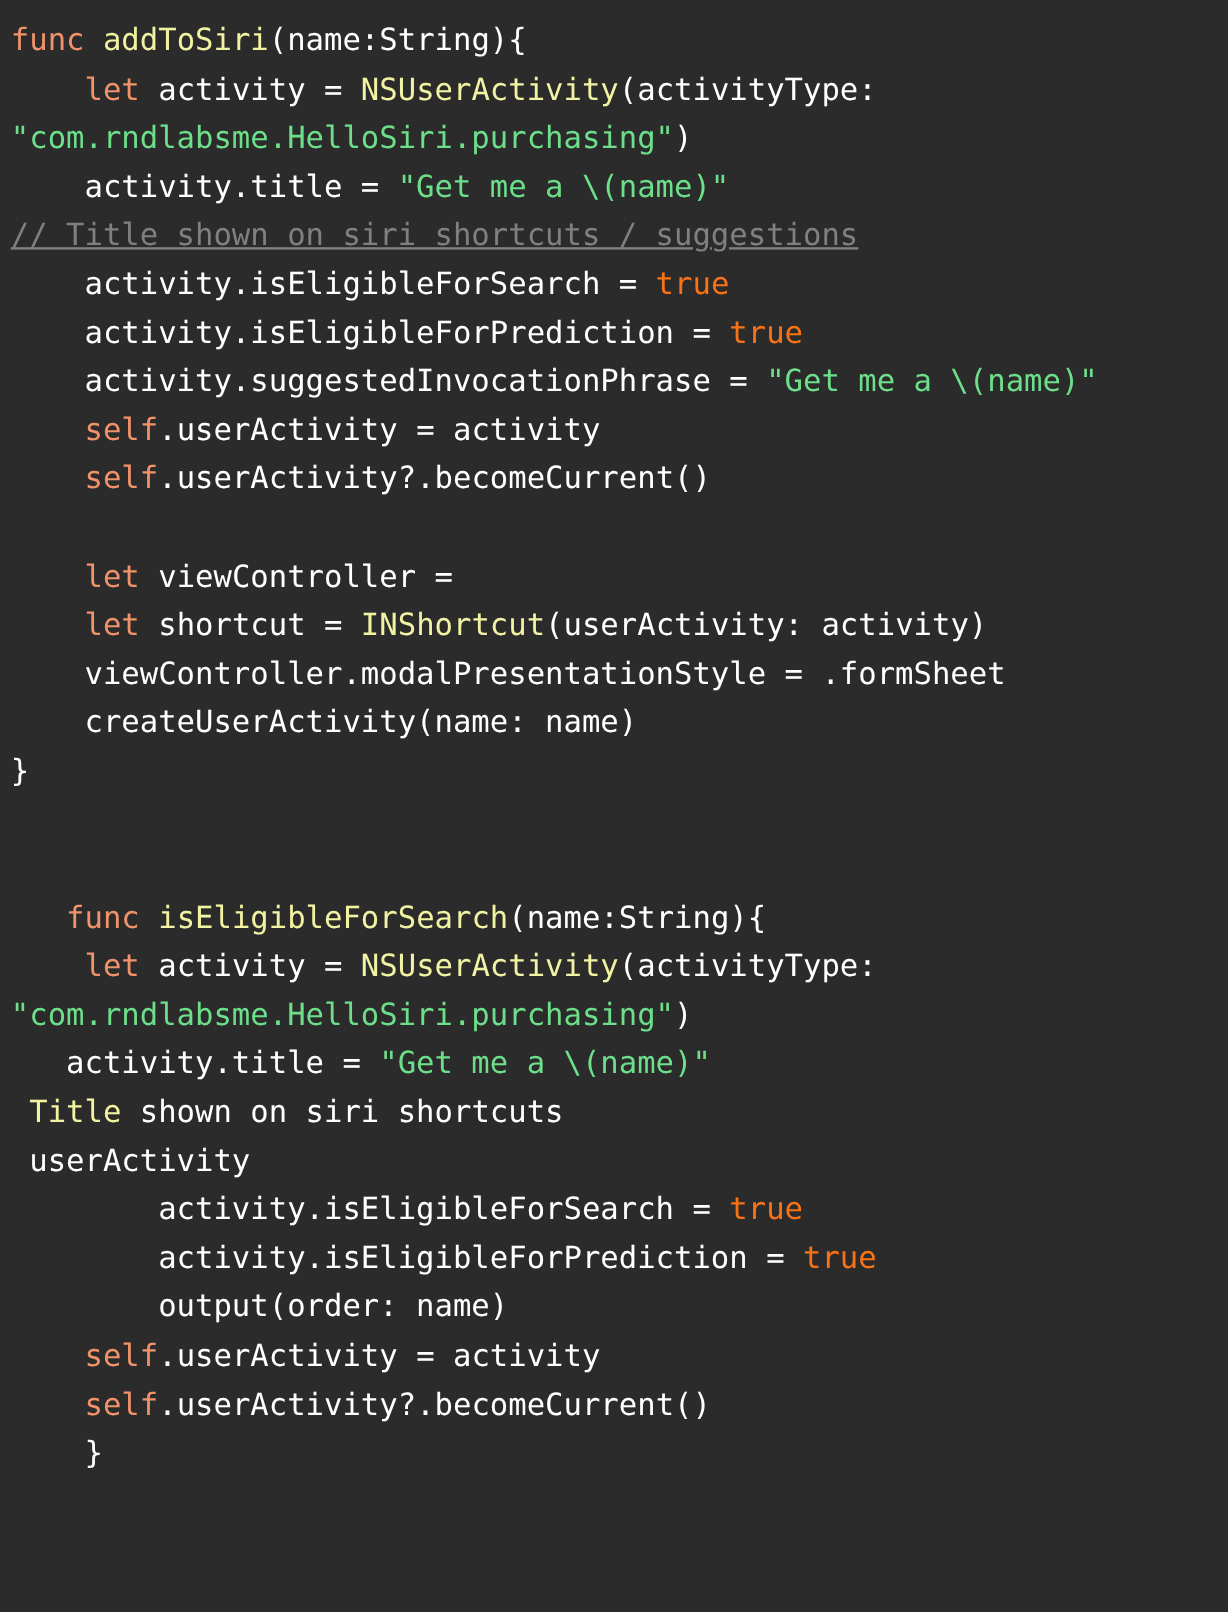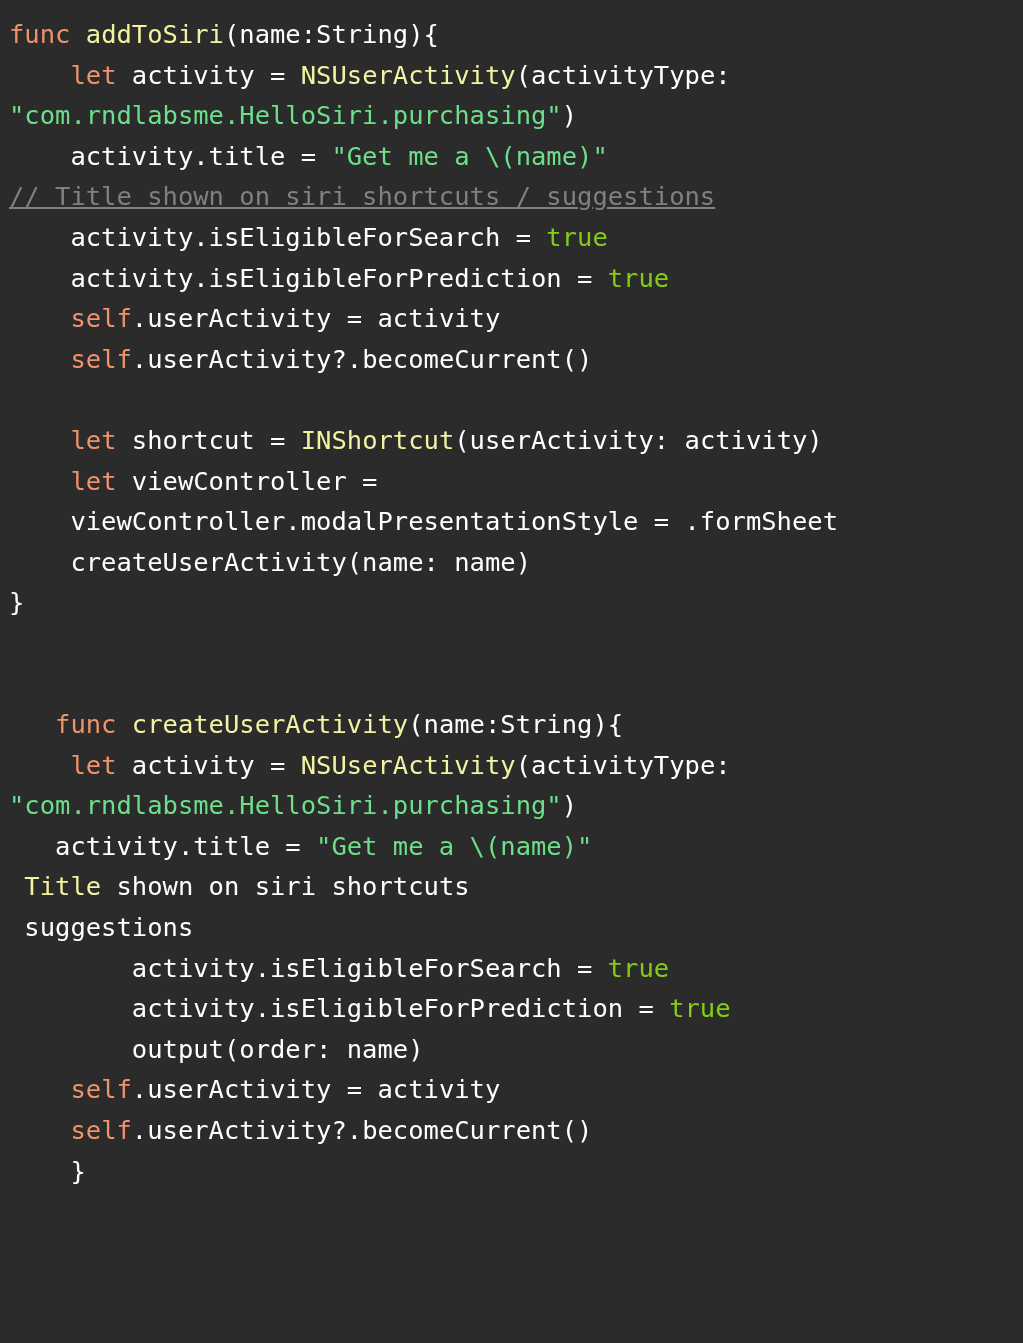--- a/index.html
+++ b/index.html
@@ -39,50 +39,51 @@
     color: #ffffff;
   }
   .code-line.blank {
     color: transparent;
   }
   .tok-plain    { color: #ffffff; }
   .tok-keyword  { color: #f0926a; }
   .tok-type     { color: #f2f2a3; }
   .tok-string   { color: #6ddf8a; }
   .tok-comment  { color: #808080; text-decoration: underline; }
-  .tok-literal  { color: #84cc16; }
+  .tok-literal  { color: #f97316; }
 </style>
 </head>
 <body>
 
 <div id="code-surface">
   <div class="code-block" id="code-block">
       <div class="code-line"><span class="tok-keyword">func</span><span class="tok-plain"> </span><span class="tok-type">addToSiri</span><span class="tok-plain">(name:String){</span></div>
       <div class="code-line"><span class="tok-plain">    </span><span class="tok-keyword">let</span><span class="tok-plain"> activity = </span><span class="tok-type">NSUserActivity</span><span class="tok-plain">(activityType:</span></div>
       <div class="code-line"><span class="tok-string">"com.rndlabsme.HelloSiri.purchasing"</span><span class="tok-plain">)</span></div>
       <div class="code-line"><span class="tok-plain">    activity.title = </span><span class="tok-string">"Get me a \(name)"</span></div>
       <div class="code-line"><span class="tok-comment">// Title shown on siri shortcuts / suggestions</span></div>
       <div class="code-line"><span class="tok-plain">    activity.isEligibleForSearch = </span><span class="tok-literal">true</span></div>
       <div class="code-line"><span class="tok-plain">    activity.isEligibleForPrediction = </span><span class="tok-literal">true</span></div>
+      <div class="code-line"><span class="tok-plain">    activity.suggestedInvocationPhrase = </span><span class="tok-string">"Get me a \(name)"</span></div>
       <div class="code-line"><span class="tok-plain">    </span><span class="tok-keyword">self</span><span class="tok-plain">.userActivity = activity</span></div>
       <div class="code-line"><span class="tok-plain">    </span><span class="tok-keyword">self</span><span class="tok-plain">.userActivity?.becomeCurrent()</span></div>
       <div class="code-line blank">&nbsp;</div>
+      <div class="code-line"><span class="tok-plain">    </span><span class="tok-keyword">let</span><span class="tok-plain"> viewController =</span></div>
       <div class="code-line"><span class="tok-plain">    </span><span class="tok-keyword">let</span><span class="tok-plain"> shortcut = </span><span class="tok-type">INShortcut</span><span class="tok-plain">(userActivity: activity)</span></div>
-      <div class="code-line"><span class="tok-plain">    </span><span class="tok-keyword">let</span><span class="tok-plain"> viewController =</span></div>
       <div class="code-line"><span class="tok-plain">    viewController.modalPresentationStyle = .formSheet</span></div>
       <div class="code-line"><span class="tok-plain">    createUserActivity(name: name)</span></div>
       <div class="code-line"><span class="tok-plain">}</span></div>
       <div class="code-line blank">&nbsp;</div>
       <div class="code-line blank">&nbsp;</div>
-      <div class="code-line"><span class="tok-plain">   </span><span class="tok-keyword">func</span><span class="tok-plain"> </span><span class="tok-type">createUserActivity</span><span class="tok-plain">(name:String){</span></div>
+      <div class="code-line"><span class="tok-plain">   </span><span class="tok-keyword">func</span><span class="tok-plain"> </span><span class="tok-type">isEligibleForSearch</span><span class="tok-plain">(name:String){</span></div>
       <div class="code-line"><span class="tok-plain">    </span><span class="tok-keyword">let</span><span class="tok-plain"> activity = </span><span class="tok-type">NSUserActivity</span><span class="tok-plain">(activityType:</span></div>
       <div class="code-line"><span class="tok-string">"com.rndlabsme.HelloSiri.purchasing"</span><span class="tok-plain">)</span></div>
       <div class="code-line"><span class="tok-plain">   activity.title = </span><span class="tok-string">"Get me a \(name)"</span></div>
       <div class="code-line"><span class="tok-plain"> </span><span class="tok-type">Title</span><span class="tok-plain"> shown on siri shortcuts</span></div>
-      <div class="code-line"><span class="tok-plain"> suggestions</span></div>
+      <div class="code-line"><span class="tok-plain"> userActivity</span></div>
       <div class="code-line"><span class="tok-plain">        activity.isEligibleForSearch = </span><span class="tok-literal">true</span></div>
       <div class="code-line"><span class="tok-plain">        activity.isEligibleForPrediction = </span><span class="tok-literal">true</span></div>
       <div class="code-line"><span class="tok-plain">        output(order: name)</span></div>
       <div class="code-line"><span class="tok-plain">    </span><span class="tok-keyword">self</span><span class="tok-plain">.userActivity = activity</span></div>
       <div class="code-line"><span class="tok-plain">    </span><span class="tok-keyword">self</span><span class="tok-plain">.userActivity?.becomeCurrent()</span></div>
       <div class="code-line"><span class="tok-plain">    }</span></div>
     </div>
 </div>
 
 </body></html>

